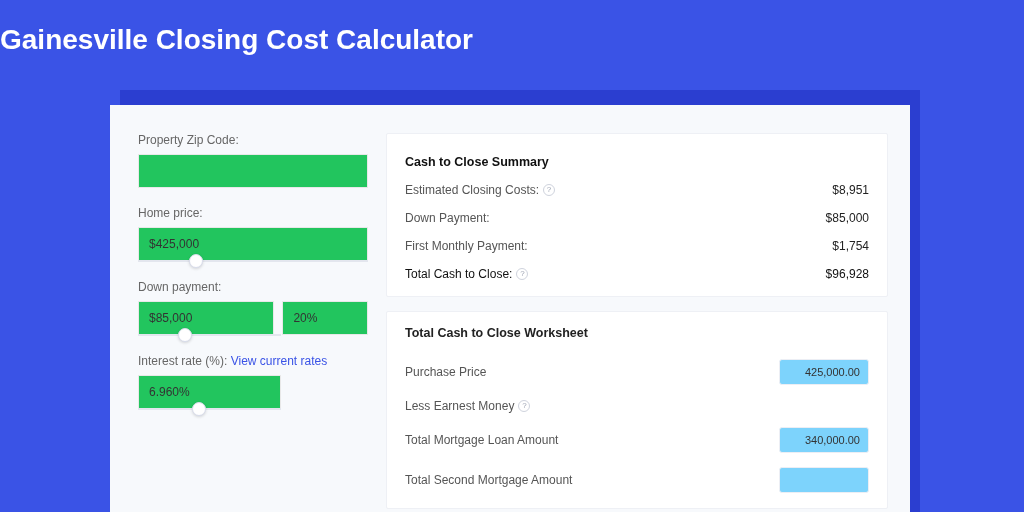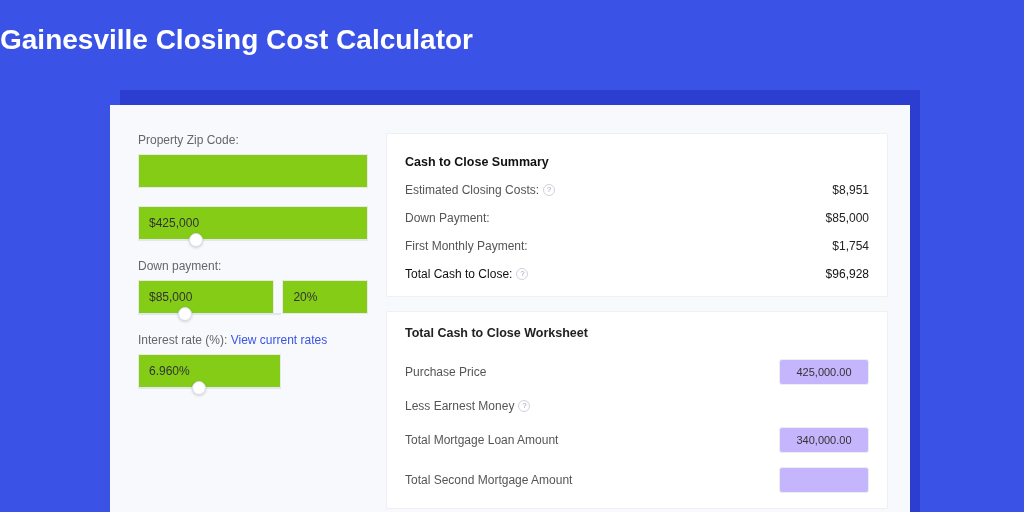--- a/index.html
+++ b/index.html
@@ -42,21 +42,21 @@
     font-size: 12px;
     color: #666;
     margin-bottom: 7px;
     display: block;
   }
   .link { color: #3a53e6; text-decoration: none; cursor: pointer; text-align: center; }
   .text-input {
     width: 100%;
     height: 34px;
     border: 1px solid #e8e8e8;
-    background: #84cc16;
+    background: #22c55e;
     padding: 0 10px;
     font-size: 12px;
     color: #333;
     font-family: inherit;
   }
   .track {
     height: 2px;
     background: #e3e6ee;
     position: relative;
     margin-top: -1px;
@@ -106,22 +106,22 @@
     font-size: 8px;
     color: #9ea4b3;
     line-height: 1;
     cursor: pointer;
   }
   .ws-val {
     width: 90px;
     height: 26px;
     border: 1px solid #eceef4;
     border-radius: 3px;
-    background: #c4b5fd;
-    text-align: center;
+    background: #7dd3fc;
+    text-align: right;
     font-size: 11px;
     padding: 0 8px;
     font-family: inherit;
     color: #333;
   }
 </style>
 </head>
 <body>
 
 <h1 class="page-title">Gainesville Closing Cost Calculator</h1>
@@ -131,20 +131,21 @@
 <div class="main-card">
 
   <div class="left-col">
 
     <div class="field">
       <label class="field-label">Property Zip Code:</label>
       <input class="text-input" type="text" value="" style="">
     </div>
 
     <div class="field">
+      <label class="field-label">Home price:</label>
       <input class="text-input" type="text" value="$425,000" style="">
       <div class="track">
         <div class="thumb" style="left:22%"></div>
       </div>
     </div>
 
     <div class="field">
       <label class="field-label">Down payment:</label>
       <div class="dp-row">
         <input class="text-input" type="text" value="$85,000" style="">

